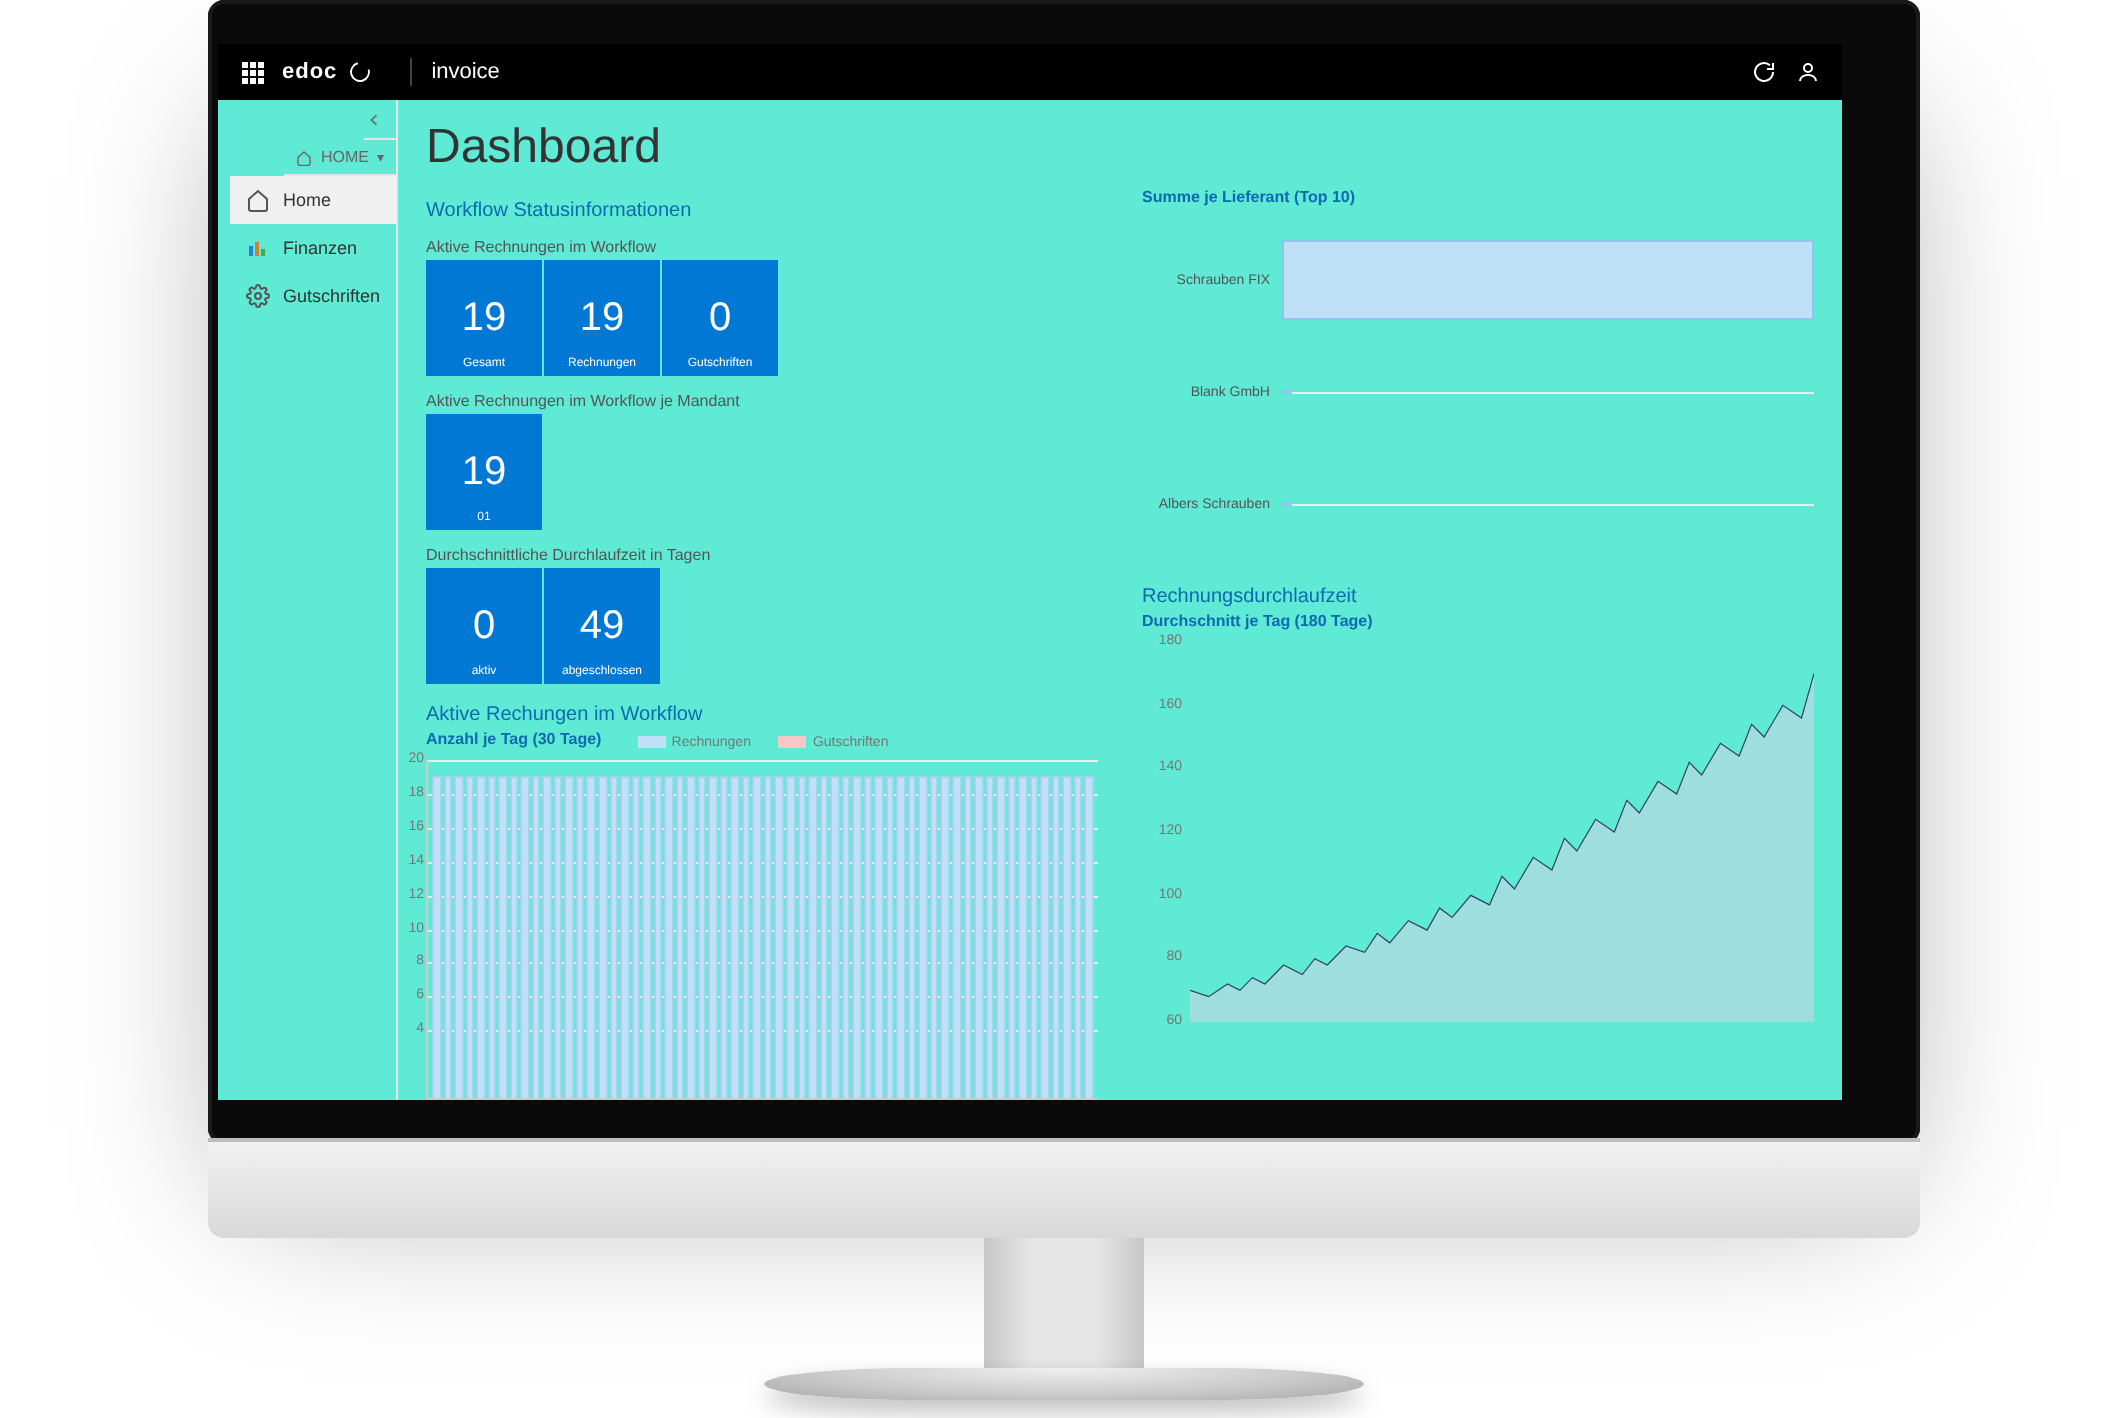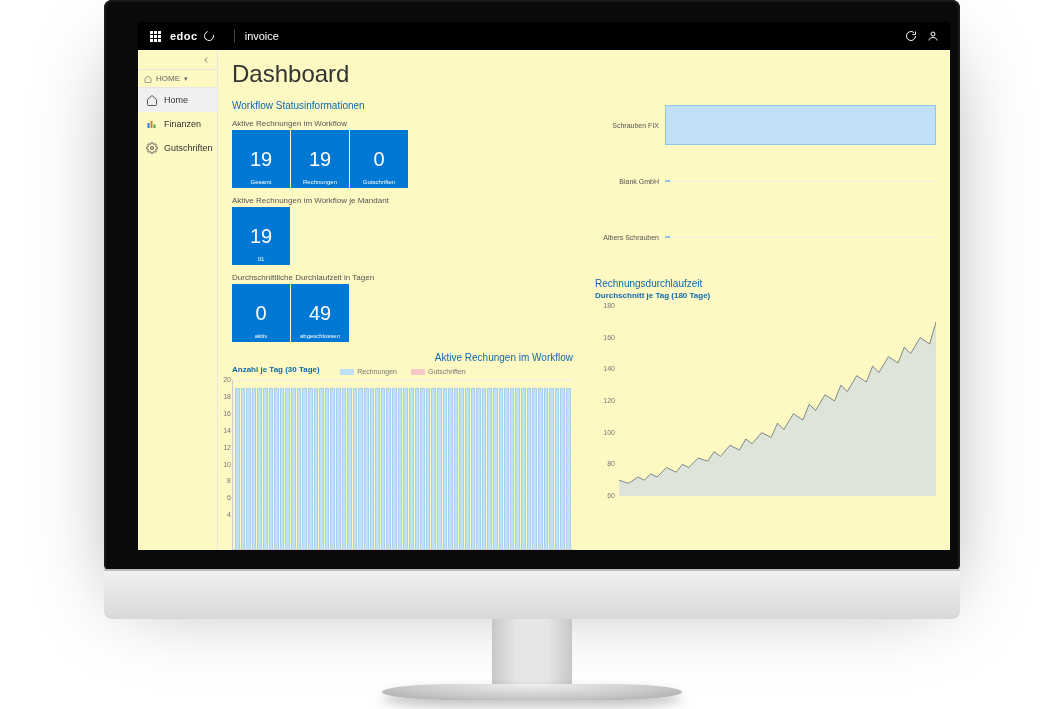--- a/index.html
+++ b/index.html
@@ -10,23 +10,23 @@
   .bezel {
     position: absolute;
     left: 104px; top: 0;
     width: 856px; height: 572px;
     background: #0a0a0a;
     border-radius: 8px;
     box-shadow: 0 40px 80px -20px rgba(0,0,0,.4), inset 0 0 0 2px #1a1a1a;
   }
   .screen {
     position: absolute;
-    left: 138px; top: 22px;
+    left: 109px; top: 22px;
     width: 812px; height: 528px;
-    background: #fef9c3;
+    background: #5eead4;
     overflow: hidden;
   }
   .chin {
     position: absolute;
     left: 104px; top: 569px;
     width: 856px; height: 50px;
     background: linear-gradient(#f2f2f2,#d8d8d8);
     border-radius: 0 0 8px 8px;
     box-shadow: 0 2px 0 #bdbdbd inset;
   }
@@ -59,21 +59,21 @@
   }
   .appbar .sep { width:1px; height:14px; background:#444; margin:0 10px; }
   .appbar .spacer { flex:1; }
   .appbar .ico { width:14px; height:14px; display:inline-flex; align-items:center; justify-content:center; margin-right:8px; color:#fff; }
   .grid-icon { display:inline-grid; grid-template-columns:repeat(3,3px); grid-template-rows:repeat(3,3px); gap:1px; }
   .grid-icon span { background:#fff; width:3px; height:3px; }
   .logo-ring { width:10px; height:10px; border:1.5px solid #fff; border-top-color:transparent; border-radius:50%; display:inline-block; transform:rotate(30deg); }
 
   
   .content { display:flex; height: calc(100% - 28px); overflow:hidden; }
-  .sidebar { width: 80px; border-right:1px solid #e6e6e6; display:flex; flex-direction:column; flex-shrink:0; }
+  .sidebar { width: 90px; border-right:1px solid #e6e6e6; display:flex; flex-direction:column; flex-shrink:0;align-items:flex-end; }
   .collapse-bar { height:20px; border-bottom:1px solid #e6e6e6; display:flex; align-items:center; justify-content:flex-end; padding-right:6px; color:#666; font-size:10px;}
   .breadcrumb { height:18px; border-bottom:1px solid #e6e6e6; display:flex; align-items:center; padding:0 6px; font-size:8px; color:#666; gap:4px;}
   .nav-item { display:flex; align-items:center; gap:6px; padding:6px 8px; font-size:9px; color:#333; cursor:pointer;}
   .nav-item.active { background:#f0f0f0; }
   .nav-icon { width:12px; height:12px; display:inline-flex; align-items:center; justify-content:center; }
 
   .main { flex:1; padding: 10px 14px; overflow:hidden; }
   .page-title { font-size: 24px; font-weight: 300; color:#333; margin-bottom: 6px; }
   .cols { display:flex; gap:22px; }
   .col { flex:1; min-width:0; }
@@ -237,21 +237,21 @@
                 <div class="tile">
                   <div class="val">0</div>
                   <div class="lbl">aktiv</div>
                 </div>
                 <div class="tile">
                   <div class="val">49</div>
                   <div class="lbl">abgeschlossen</div>
                 </div>
               </div>
 
-            <div class="section-title" style="margin-top:10px;text-align:right;">Aktive Rechungen im Workflow</div>
+            <div class="section-title" style="margin-top:10px;">Aktive Rechungen im Workflow</div>
             <div class="section-sub">Anzahl je Tag (30 Tage)</div>
 
             <div class="barchart" id="barchart">
               <div class="legend">
                 <span><span class="sw" style="background:#bfe0f7;"></span><span>Rechnungen</span></span>
                 <span><span class="sw" style="background:#f6c9c9;"></span><span>Gutschriften</span></span>
               </div>
             <div class="grid" style="top: 80%;"></div>
                 <div class="ylab" style="top: calc(80% - 4px);">4</div>
                 <div class="grid" style="top: 70%;"></div>
@@ -329,20 +329,21 @@
                   <div class="b" style="height: 95%;"></div>
                   <div class="b" style="height: 95%;"></div>
                   <div class="b" style="height: 95%;"></div>
                   <div class="b" style="height: 95%;"></div>
                   <div class="b" style="height: 95%;"></div>
                 </div>
               </div>
           </div>
 
           <div class="col">
+            <div class="section-sub">Summe je Lieferant (Top 10)</div>
             <div class="hbar-chart" id="hbar">
                 <div class="hbar-row" style="top: 6px;">
                   <div class="cat">Schrauben FIX</div>
                   <div class="track">
                     <div class="bar" style="width:100%;"></div>
                   </div>
                 </div>
                 <div class="hbar-row" style="top: 62px;">
                   <div class="cat">Blank GmbH</div>
                   <div class="track">

